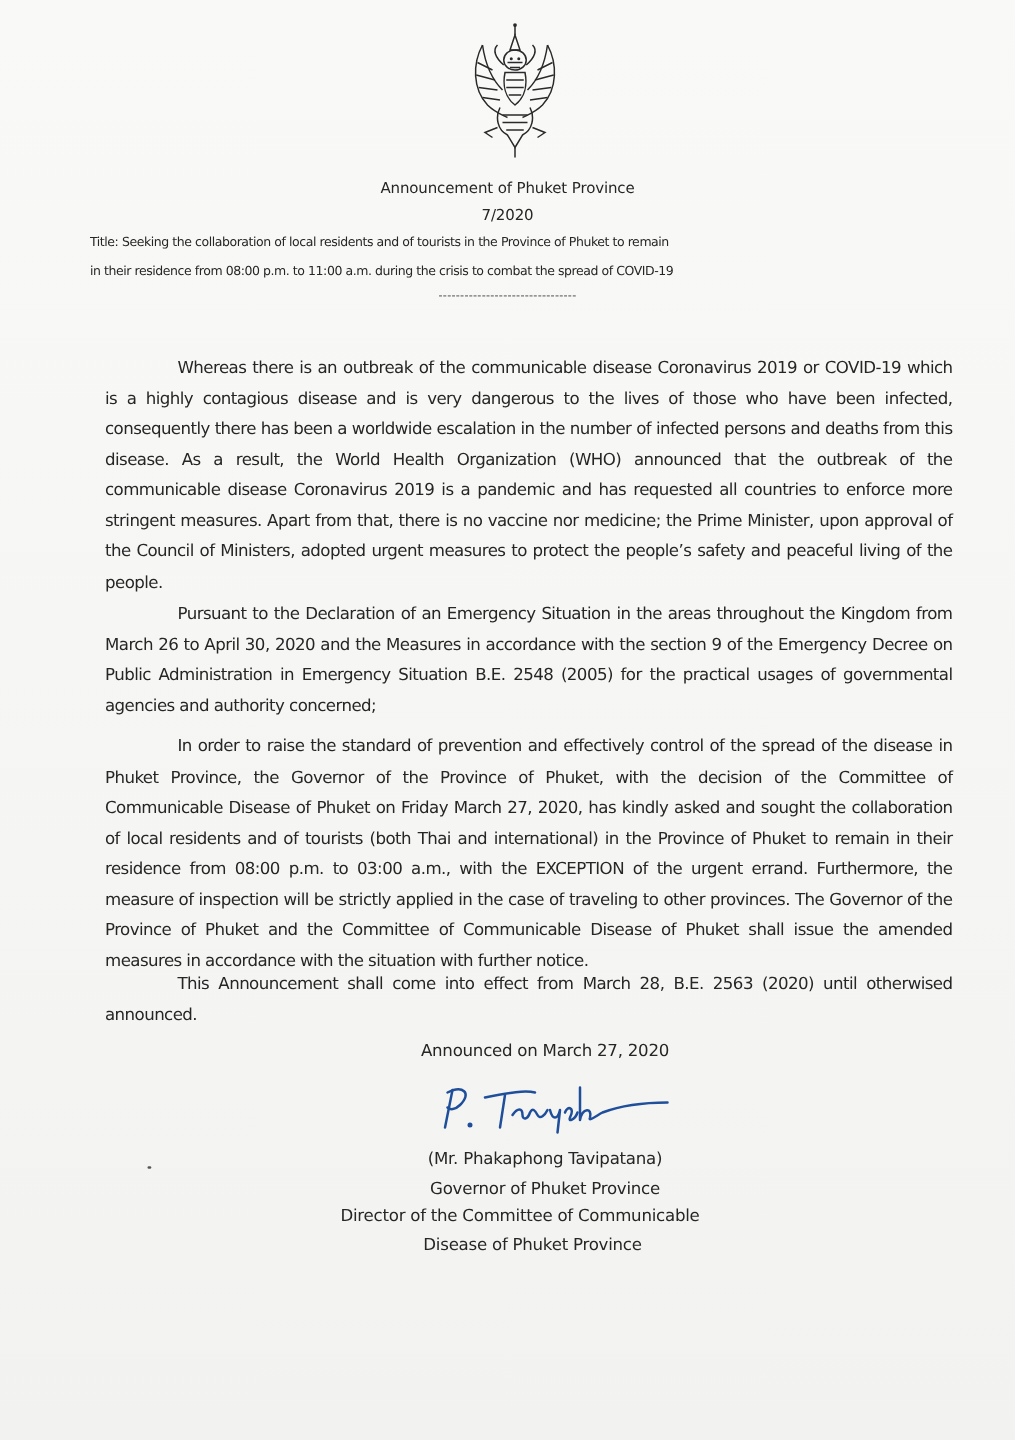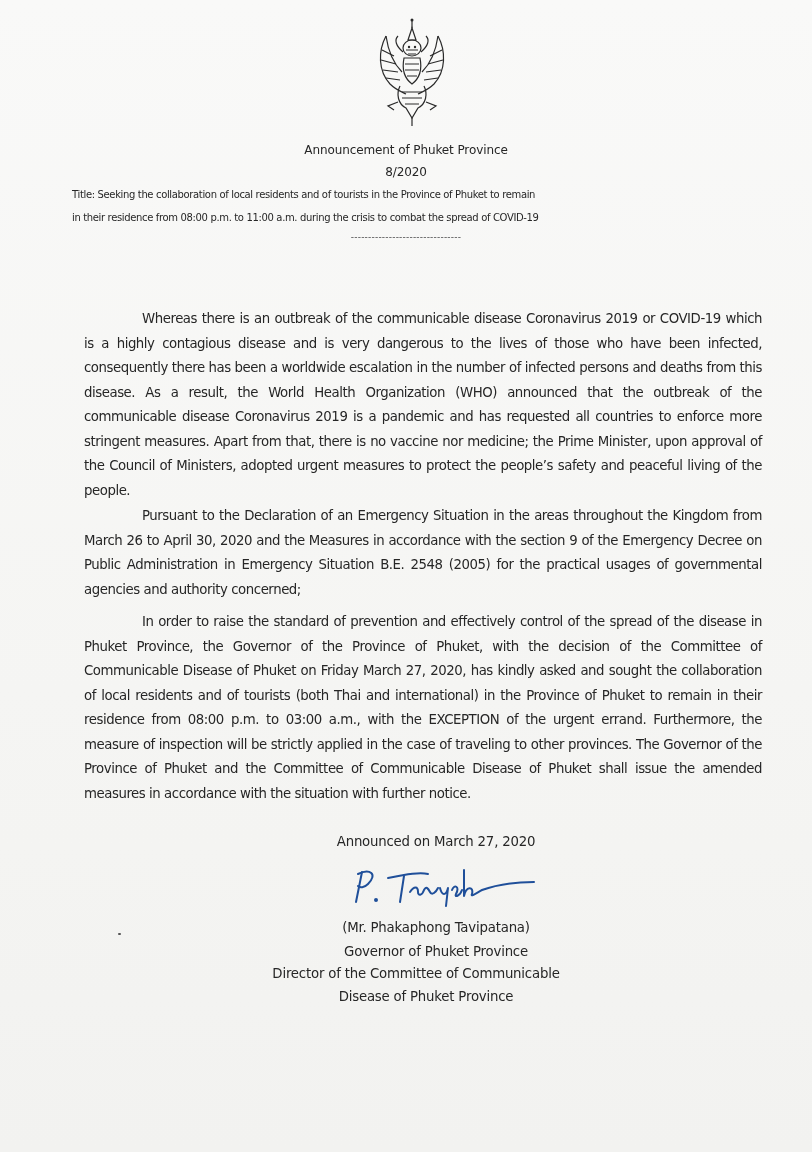--- a/index.html
+++ b/index.html
@@ -25,21 +25,21 @@
     position: absolute; left: 72px; top: 183px; width: 680px;
     font-size: 10px; line-height: 23px; letter-spacing: -0.35px; white-space: nowrap;
   }
   .dashes {
     position: absolute; left: 0; top: 232px; width: 812px; text-align: center;
     font-size: 9px; letter-spacing: 0.2px; color: #444;
   }
   .para {
     position: absolute; left: 84px; width: 678px;
     font-size: 13.3px; line-height: 24.5px; text-align: justify;
-    letter-spacing: -0.45px; word-spacing: 0px; margin-top: 24px;
+    letter-spacing: -0.45px; word-spacing: 0px;
   }
   .para .indent { display: inline-block; width: 58px; }
   .sig-line {
     position: absolute; width: 812px; text-align: center; font-size: 13.3px; letter-spacing: -0.2px;
   }
   .signature {
     position: absolute; left: 348px; top: 862px; width: 190px; height: 48px;
   }
   .speck { position: absolute; left: 118px; top: 933px; width: 3px; height: 2px; background: #555; border-radius: 1px; }
 </style>
@@ -78,35 +78,36 @@
       <path d="M40 112 L40 120"></path>
     </g>
     <g fill="#2a2a2a">
       <circle cx="37" cy="41" r="1.2"></circle>
       <circle cx="43" cy="41" r="1.2"></circle>
       <circle cx="40" cy="14" r="1.5"></circle>
     </g>
   </svg>
 
   <div class="center-line" style="top:143px;">Announcement of Phuket Province</div>
-  <div class="center-line" style="top:165px;">8/2020</div>
+  <div class="center-line" style="top:165px;">7/2020</div>
 
   <div class="title-block">
     <div>Title: Seeking the collaboration of local residents and of tourists in the Province of Phuket to remain</div>
     <div>in their residence from 08:00 p.m. to 11:00 a.m. during the crisis to combat the spread of COVID-19</div>
   </div>
 
   <div class="dashes">--------------------------------</div>
 
   <div class="para" style="top:283px;"><span class="indent"></span><span>Whereas there is an outbreak of the communicable disease Coronavirus 2019 or COVID-19 which is a highly contagious disease and is very dangerous to the lives of those who have been infected, consequently there has been a worldwide escalation in the number of infected persons and deaths from this disease. As a result, the World Health Organization (WHO) announced that the outbreak of the communicable disease Coronavirus 2019 is a pandemic and has requested all countries to enforce more stringent measures. Apart from that, there is no vaccine nor medicine; the Prime Minister, upon approval of the Council of Ministers, adopted urgent measures to protect the people’s safety and peaceful living of the people.</span></div>
 
   <div class="para" style="top:480px;"><span class="indent"></span><span>Pursuant to the Declaration of an Emergency Situation in the areas throughout the Kingdom from March 26 to April 30, 2020 and the Measures in accordance with the section 9 of the Emergency Decree on Public Administration in Emergency Situation B.E. 2548 (2005) for the practical usages of governmental agencies and authority concerned;</span></div>
 
   <div class="para" style="top:586px;"><span class="indent"></span><span>In order to raise the standard of prevention and effectively control of the spread of the disease in Phuket Province, the Governor of the Province of Phuket, with the decision of the Committee of Communicable Disease of Phuket on Friday March 27, 2020, has kindly asked and sought the collaboration of local residents and of tourists (both Thai and international) in the Province of Phuket to remain in their residence from 08:00 p.m. to 03:00 a.m., with the EXCEPTION of the urgent errand. Furthermore, the measure of inspection will be strictly applied in the case of traveling to other provinces. The Governor of the Province of Phuket and the Committee of Communicable Disease of Phuket shall issue the amended measures in accordance with the situation with further notice.</span></div>
 
+  <div class="para" style="top:776px;"><span class="indent"></span><span>This Announcement shall come into effect from March 28, B.E. 2563 (2020) until otherwised announced.</span></div>
 
   <div class="sig-line" style="top:834px; left:30px;">Announced on March 27, 2020</div>
 
   <svg class="signature" viewBox="0 0 190 48">
     <g fill="none" stroke="#1f4f9a" stroke-width="2" stroke-linecap="round" stroke-linejoin="round">
       <path d="M8 40 L14 10"></path>
       <path d="M10 12 C22 6, 30 12, 20 22 C16 26, 12 26, 10 24"></path>
       <circle cx="28" cy="38" r="1"></circle>
       <path d="M40 16 C60 12, 72 10, 80 12"></path>
       <path d="M56 14 L52 40"></path>

